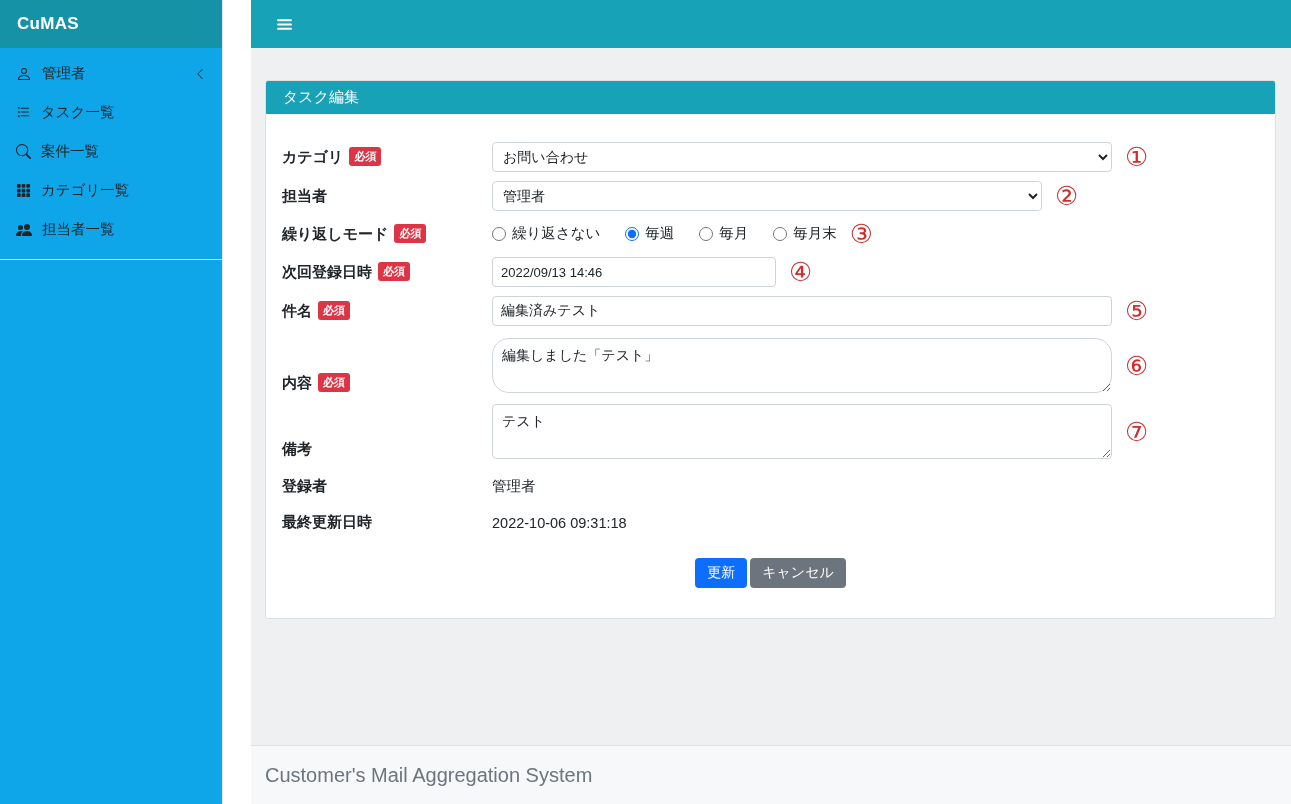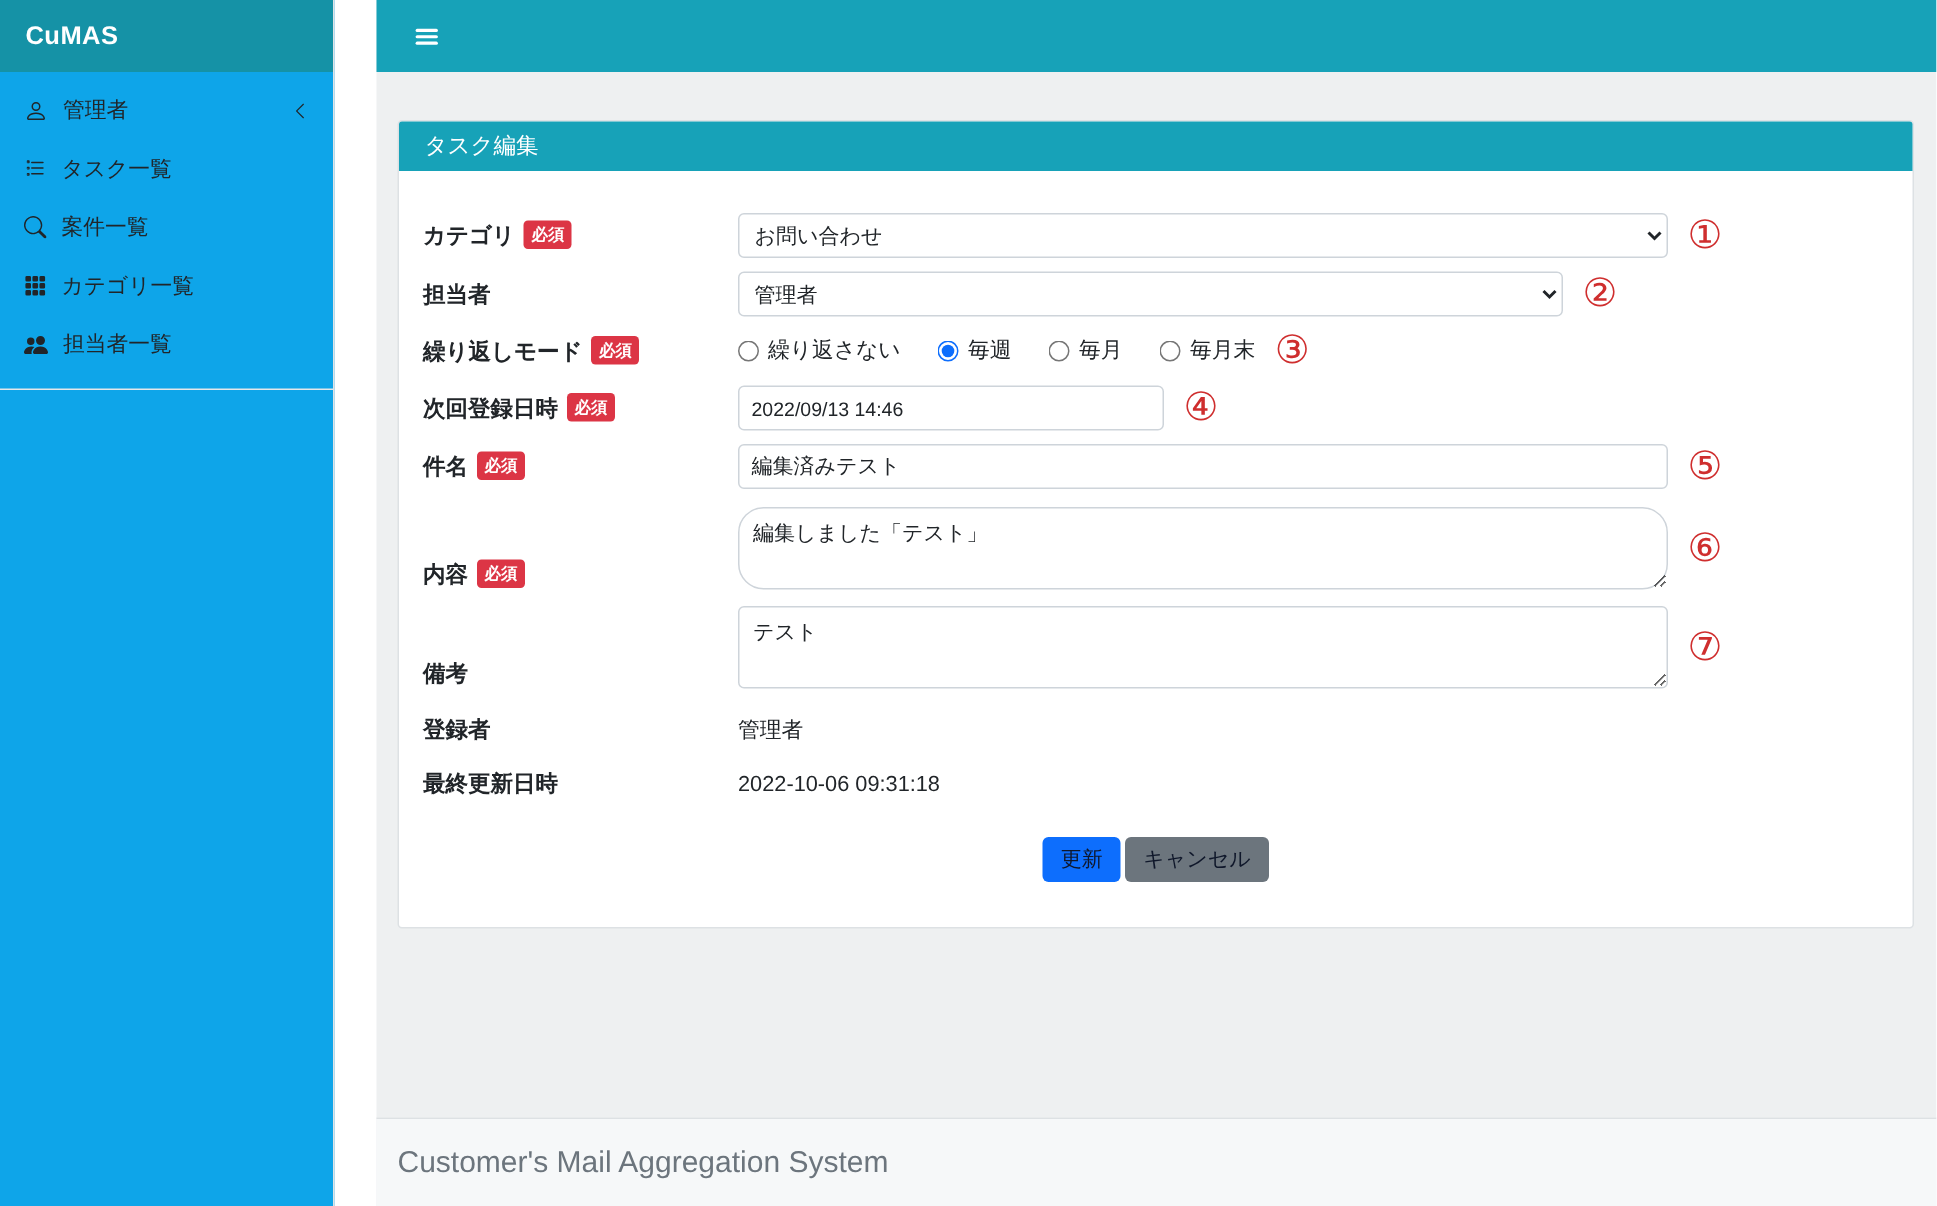--- a/index.html
+++ b/index.html
@@ -49,21 +49,21 @@
   .static-val{font-size:14.5px;}
   .frow.static{margin-bottom:17px;}
   .row-date{margin-bottom:9px;}
   .row-subject{margin-bottom:12px;}
   .row-content{margin-bottom:11px;}
   .row-note{margin-bottom:18px;}
   .row-updated{margin-bottom:26px;}
 
   
   .btn-row{display:flex;justify-content:center;gap:3px;margin-top:26px;}
-  .btn{border:none;border-radius:4px;padding:6px 12px;font-size:14px;color:#0f172a;font-family:inherit;cursor:pointer;}
+  .btn{border:none;border-radius:4px;padding:6px 12px;font-size:14px;color:#ffffff;font-family:inherit;cursor:pointer;}
   .btn.update{background:#0d6efd;}
   .btn.cancel{background:#6c757d;}
 
   
   .footer{flex:0 0 59px;background:#f6f8f9;border-top:1px solid #dde1e4;display:flex;align-items:center;padding:0 14px;color:#6c757d;font-size:20px;}
 </style>
 </head>
 <body>
 
 <div class="app">

